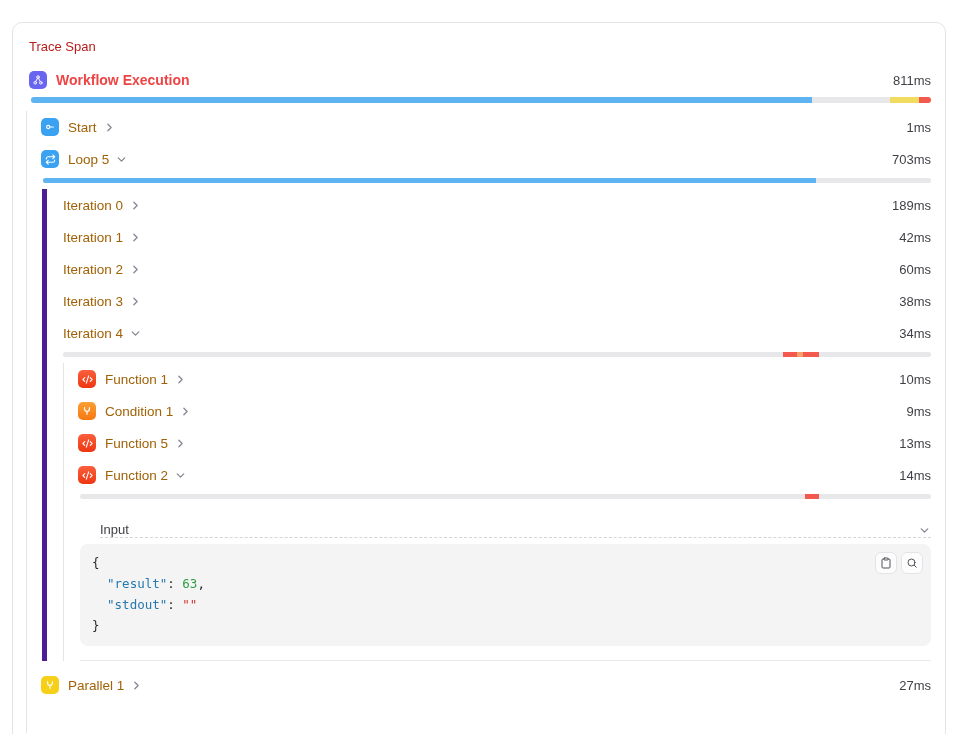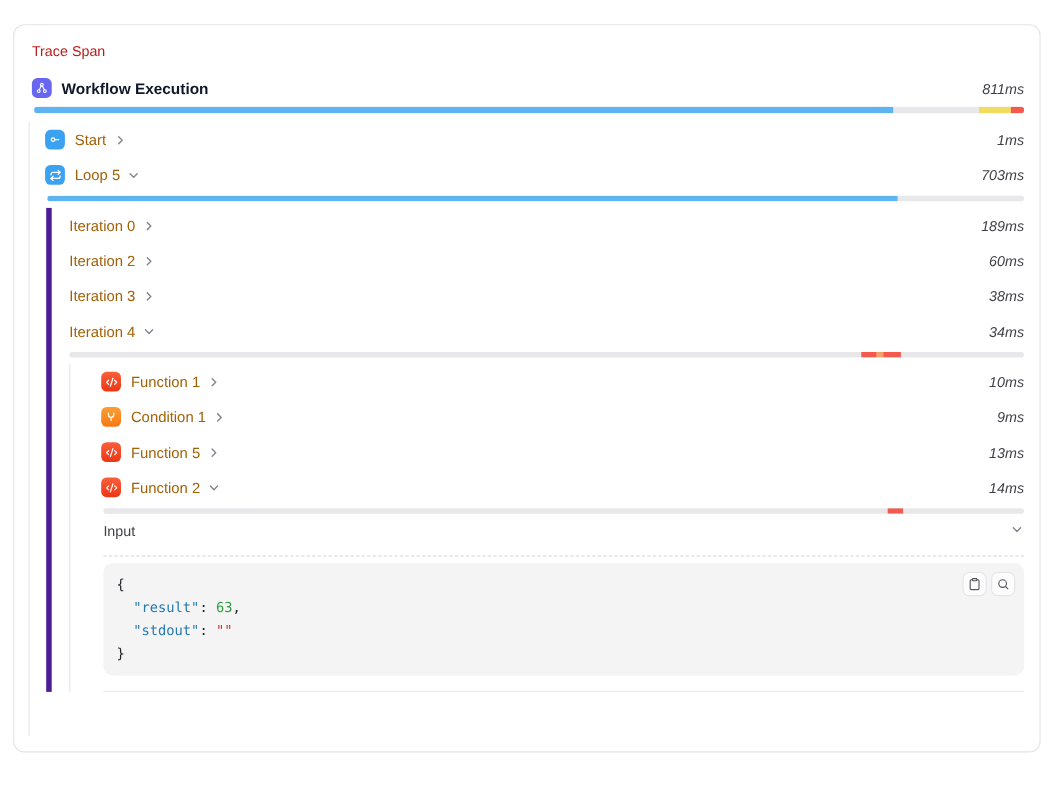--- a/index.html
+++ b/index.html
@@ -14,23 +14,23 @@
     padding:13px 14px 14px 13px;
   }
   .card-title {
     font-size:13px; color:#b91c1c;
     margin:3px 0 12px 3px;
   }
 
   .row { display:flex; align-items:center; height:32px; gap:9px; }
   .row-root { height:28px; margin-left:3px; }
   .label { font-size:13.5px; color:#a16207; font-weight:500; white-space:nowrap; }
-  .label-root { font-size:14px; color:#0f172a; font-weight:600; }
+  .label-root { font-size:14px; color:#ef4444; font-weight:600; }
   .label-plain { font-weight:500; }
-  .time { margin-left:auto; font-size:13px; color:#3f3f46; white-space:nowrap;font-style:italic; }
+  .time { margin-left:auto; font-size:13px; color:#3f3f46; white-space:nowrap; }
 
   .icon-badge {
     width:18px; height:18px; border-radius:5px; flex:none;
     display:flex; align-items:center; justify-content:center;
   }
   .badge-workflow  { background:#6865f1; }
   .badge-blue      { background:#3ba1f1; }
   .badge-function  { background:linear-gradient(180deg,#f9603c,#ef3512); }
   .badge-condition { background:linear-gradient(180deg,#fa9f36,#f67812); }
   .badge-parallel  { background:#f6d018; }
@@ -39,24 +39,24 @@
 
   .bar { position:relative; height:5px; border-radius:3px; overflow:hidden; background:#e8e8ea; }
   .bar-seg { position:absolute; top:0; bottom:0; }
   .bar-root { height:6px; margin:3px 0 8px 5px; }
   .bar-loop { margin:3px 0 6px 2px; }
   .bar-iter { margin:3px 0 6px 0; }
   .bar-fn   { margin:3px 0 8px 2px; }
 
   .lvl1 { margin-left:0;  border-left:1px solid #e4e4e7; padding-left:14px; }
   .lvl2 { margin-left:1px; border-left:5px solid #4c1d95; padding-left:16px; margin-bottom:2px; }
-  .lvl3 { margin-left:0;  border-left:1px solid #e4e4e7; padding-left:28px; }
+  .lvl3 { margin-left:0;  border-left:1px solid #e4e4e7; padding-left:14px; }
 
   .details { border-bottom:1px solid #e9e9eb; margin-bottom:8px; margin-left:2px; }
-  .detail-row { display:flex; align-items:flex-start; height:31px; }
+  .detail-row { display:flex; align-items:flex-end; height:31px;margin-left:20px; }
   .detail-label { font-size:13px; color:#3f3f46; }
   .detail-chev { margin-left:auto; }
   .detail-row.dashed { border-bottom:1px dashed #d4d4d8; }
 
   .code-block {
     position:relative;
     background:#f4f4f5;
     border-radius:8px;
     padding:8px 14px 10px 12px;
     margin:6px 0 14px 0;
@@ -140,20 +140,27 @@
     <div class="lvl2">
 
       <div class="row">
         <span class="label label-plain">Iteration 0</span>
         <svg class="chev" width="13" height="13" viewBox="0 0 16 16" fill="none" stroke="#868691" stroke-width="1.6" stroke-linecap="round" stroke-linejoin="round">
             <path d="m6 4 4 4-4 4"></path>
           </svg>
         <span class="time">189ms</span>
       </div>
 
+      <div class="row">
+        <span class="label label-plain">Iteration 1</span>
+        <svg class="chev" width="13" height="13" viewBox="0 0 16 16" fill="none" stroke="#868691" stroke-width="1.6" stroke-linecap="round" stroke-linejoin="round">
+            <path d="m6 4 4 4-4 4"></path>
+          </svg>
+        <span class="time">42ms</span>
+      </div>
 
       <div class="row">
         <span class="label label-plain">Iteration 2</span>
         <svg class="chev" width="13" height="13" viewBox="0 0 16 16" fill="none" stroke="#868691" stroke-width="1.6" stroke-linecap="round" stroke-linejoin="round">
             <path d="m6 4 4 4-4 4"></path>
           </svg>
         <span class="time">60ms</span>
       </div>
 
       <div class="row">
@@ -269,20 +276,33 @@
             <div class="code-line"><span class="tok-punct">{</span></div>
             <div class="code-line">  <span class="tok-key">"result"</span><span class="tok-punct">: </span><span class="tok-num">63</span><span class="tok-punct">,</span></div>
             <div class="code-line">  <span class="tok-key">"stdout"</span><span class="tok-punct">: </span><span class="tok-str">""</span><span class="tok-punct"></span></div>
             <div class="code-line"><span class="tok-punct">}</span></div>
           </div>
 
         </div>
       </div>
     </div>
 
+    <div class="row">
+      <span class="icon-badge badge-parallel">
+        <svg width="12" height="12" viewBox="0 0 18 18" fill="none" stroke="#fff" stroke-width="1.7" stroke-linecap="round" stroke-linejoin="round">
+          <path d="M5.4 4v2.1a3.6 3.6 0 0 0 3.6 3.6 3.6 3.6 0 0 0 3.6-3.6V4"></path>
+            <path d="M9 9.7V14"></path>
+        </svg>
+      </span>
+      <span class="label">Parallel 1</span>
+      <svg class="chev" width="13" height="13" viewBox="0 0 16 16" fill="none" stroke="#868691" stroke-width="1.6" stroke-linecap="round" stroke-linejoin="round">
+          <path d="m6 4 4 4-4 4"></path>
+        </svg>
+      <span class="time">27ms</span>
+    </div>
 
     <div class="row">
       
       
       
       
     </div>
 
   </div>
 </div>

